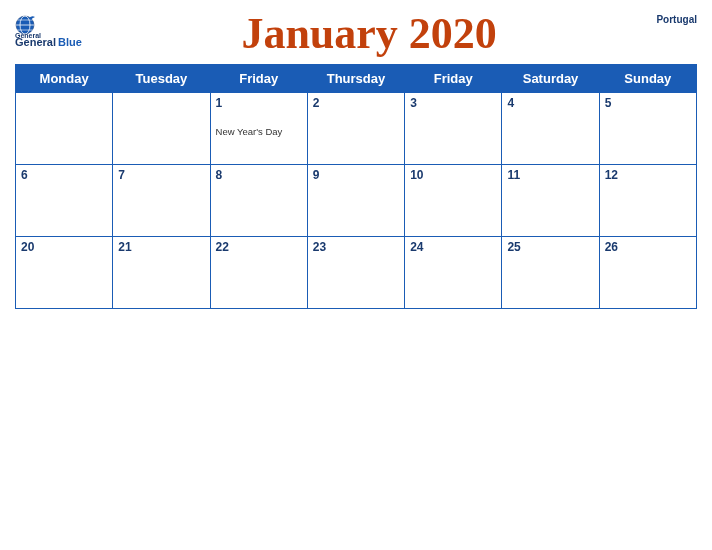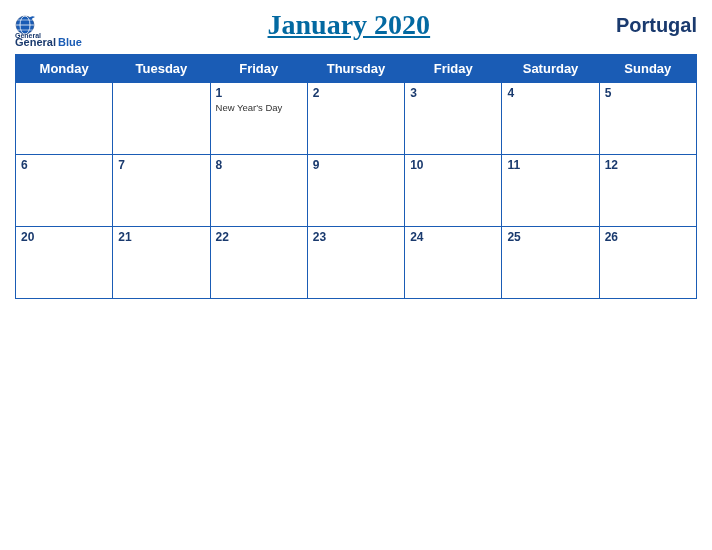--- a/index.html
+++ b/index.html
@@ -29,29 +29,28 @@
     }
     .logo-icon {
       width: 38px;
       height: 30px;
     }
     .title-area {
       flex: 1;
       text-align: center;
     }
     .calendar-title {
-      font-size: 28px;
-      font-weight: bold;
-      color: #0369a1;
+      font-size: 44px;
+      font-weight: bold;
+      color: #c2410c;
       font-family: Georgia, serif;
       line-height: 1.1;
-      text-decoration: underline;
     }
     .country-label {
-      font-size: 20px;
+      font-size: 10px;
       color: #1a3a6e;
       font-weight: bold;
       padding-top: 4px;
     }
     .calendar-table {
       width: 100%;
       border-collapse: collapse;
       table-layout: fixed;
     }
     .calendar-table th {
@@ -71,21 +70,21 @@
       background: #fff;
     }
     .day-number {
       font-size: 12px;
       font-weight: bold;
       color: #1a3a6e;
     }
     .holiday-text {
       font-size: 9.5px;
       color: #333;
-      margin-top: 2px;
+      margin-top: 16px;
     }
     .empty-cell {
       background: #fff;
     }
     .week-row td:first-child .day-number,
     .week-row td .day-number {
       color: #1a3a6e;
     }
   </style>
 </head>

